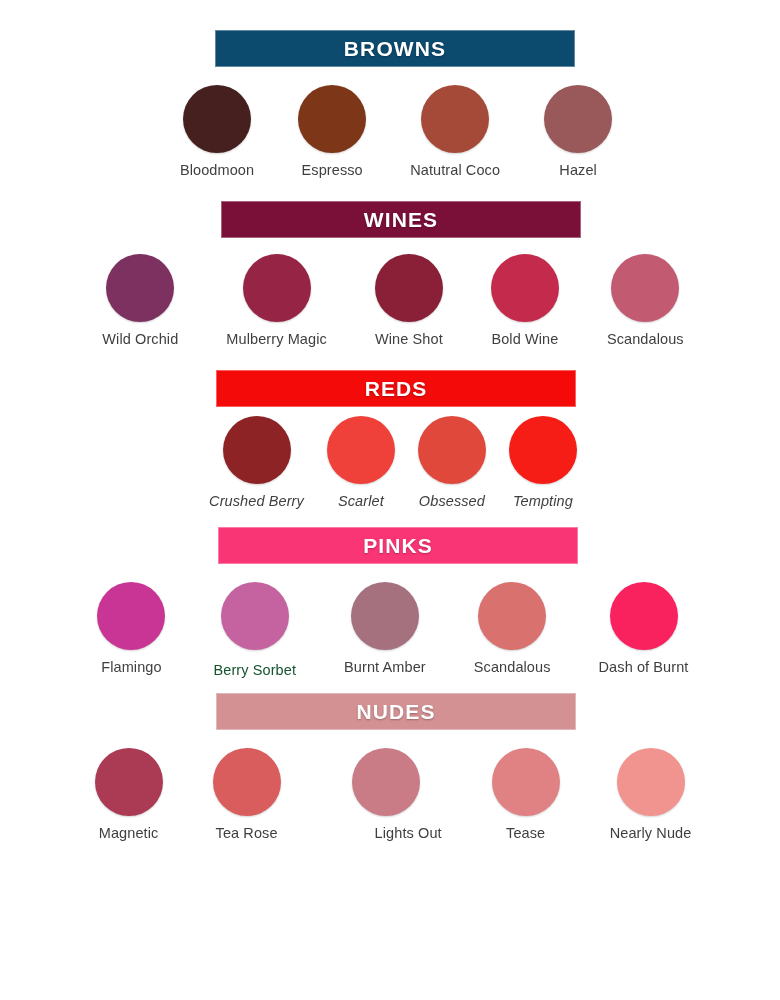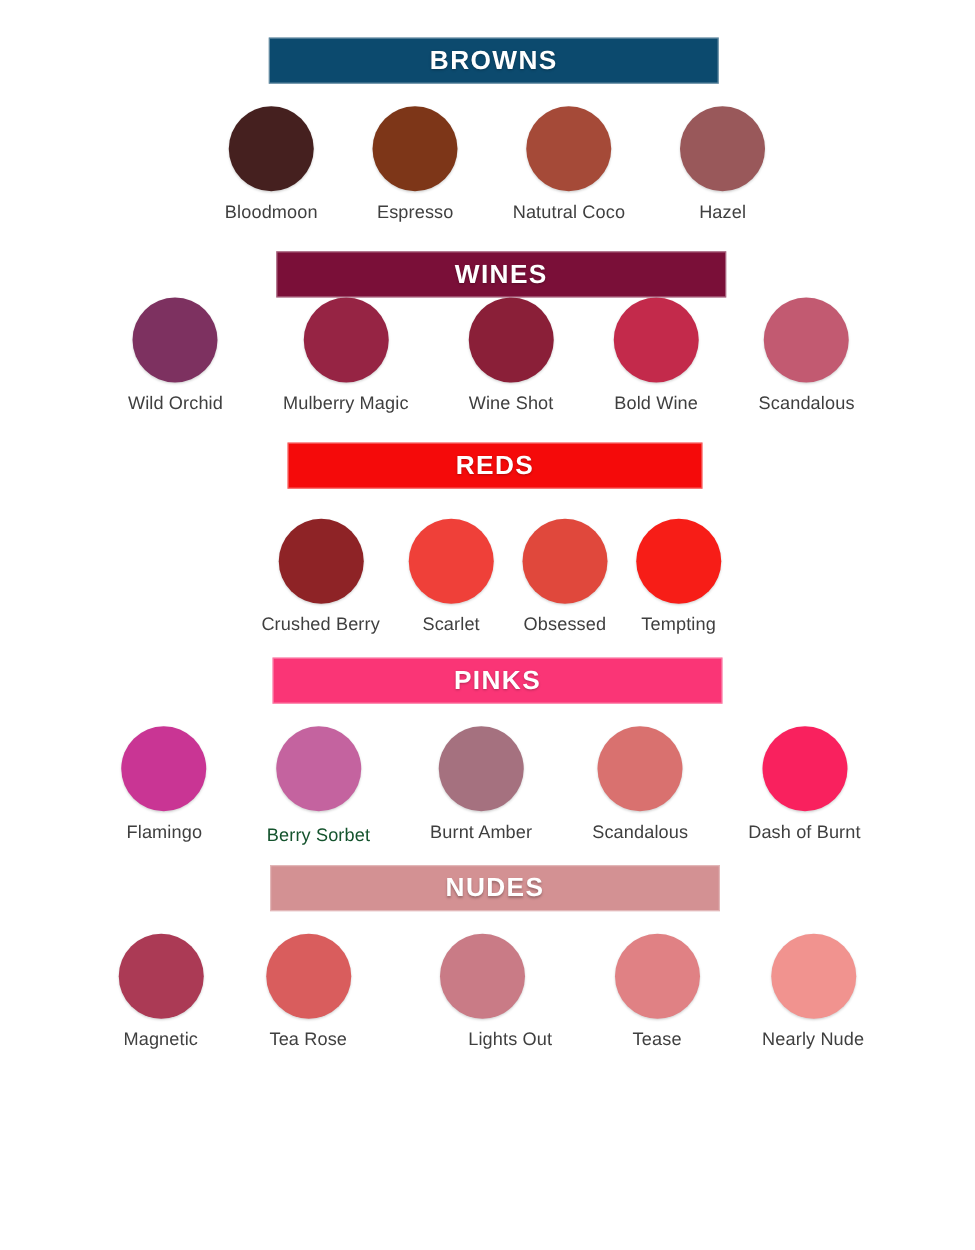--- a/index.html
+++ b/index.html
@@ -74,33 +74,33 @@
     text-align: center;
     line-height: 1.16;
     letter-spacing: 0.1px;
     max-width: 108px;
     font-family: "Liberation Sans", sans-serif;
   }
 
   
   .sec-browns  .banner { width: 360px; }
   .sec-wines   .banner { width: 360px; }
-  .sec-reds    .banner { width: 332px; }
+  .sec-reds    .banner { width: 360px; }
   .sec-pinks   .banner { width: 360px; }
   .sec-nudes   .banner { width: 360px; }
 
   .sec-browns .banner-wrap { padding-left: 10px; }
   .sec-wines  .banner-wrap { padding-left: 22px; }
   .sec-reds   .banner-wrap { padding-left: 12px; }
   .sec-pinks  .banner-wrap { padding-left: 16px; }
   .sec-nudes  .banner-wrap { padding-left: 12px; }
 
   .sec-browns .swatch-row { gap: 44px; padding-top: 18px; padding-left: 12px; }
-  .sec-wines  .swatch-row { gap: 48px; padding-left: 6px; }
-  .sec-reds   .swatch-row { gap: 23px; padding-top: 24px; padding-left: 6px; }
+  .sec-wines  .swatch-row { gap: 48px; padding-top: 16px; padding-left: 6px; }
+  .sec-reds   .swatch-row { gap: 23px; padding-top: 9px; padding-left: 6px; font-style: italic; }
   .sec-pinks  .swatch-row { gap: 48px; padding-top: 18px; padding-left: 6px; }
   .sec-nudes  .swatch-row { gap: 50px; padding-top: 18px; padding-left: 6px; }
 
   .sec-browns { padding-top: 30px; }
   .sec-wines  { padding-top: 22px; }
   .sec-reds   { padding-top: 22px; }
   .sec-pinks  { padding-top: 18px; }
   .sec-nudes  { padding-top: 14px; }
 </style>
 </head>

